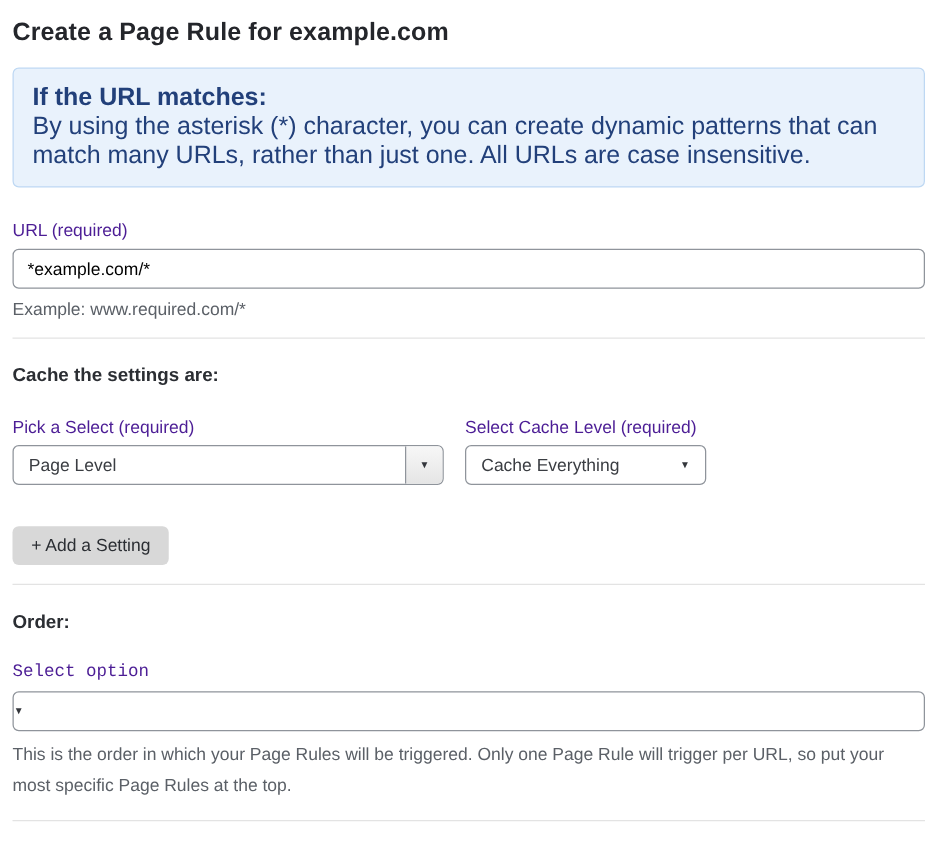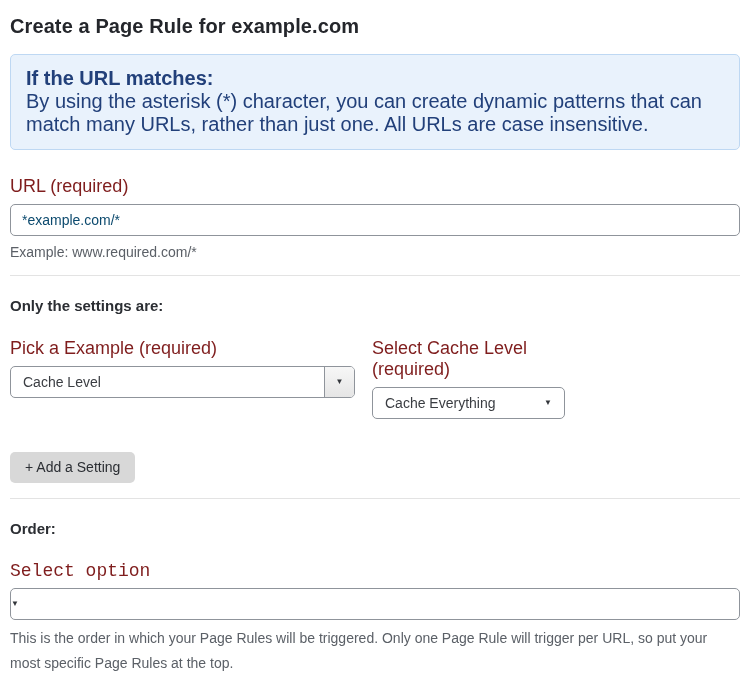--- a/index.html
+++ b/index.html
@@ -27,28 +27,28 @@
   }
   .info-heading { font-weight: bold; }
   .info-link {
     color: var(--link-blue, #2361cd);
     text-decoration: underline;
     cursor: pointer;
   }
 
   .field-label {
     display: block;
-    font-size: 18px; color: #7f1d1d;
+    font-size: 14px; color: #4c1d95;
     margin: 0 0 7px 0;
   }
   .url-section { margin-top: 26px; }
   .text-input {
     display: block; width: 100%; height: 32px;
     border: 1px solid #8f949b; border-radius: 5px;
-    padding: 0 11px; font-size: 14px; color: #0c4a6e;
+    padding: 0 11px; font-size: 14px; color: #000000;
     font-family: "Liberation Sans", sans-serif;
     background: #fff; outline: none;
   }
   .hint { font-size: 14px; color: #5b6067; margin-top: 8px; }
 
   hr.divider {
     border: none; border-top: 1px solid #e3e3e3;
     margin: 15px 0 0 0;
   }
 
@@ -106,27 +106,27 @@
   </div>
 
   <div class="url-section">
     <label class="field-label">URL (required)</label>
     <input class="text-input" type="text" value="*example.com/*" style="">
     <div class="hint">Example: www.required.com/*</div>
   </div>
 
   <hr class="divider">
 
-  <h2 class="section-heading">Only the settings are:</h2>
+  <h2 class="section-heading">Cache the settings are:</h2>
 
   <div class="settings-row">
     <div class="setting-col">
-      <label class="field-label">Pick a Example (required)</label>
+      <label class="field-label">Pick a Select (required)</label>
       <div class="select select-split">
-        <span class="select-text">Cache Level</span>
+        <span class="select-text">Page Level</span>
         <span class="select-arrowbox">
           <span class="arrow-glyph">▼</span>
         </span>
       </div>
     </div>
     <div class="cache-col">
       <label class="field-label">Select Cache Level (required)</label>
       <div class="select select-inline">
         <span class="select-text">Cache Everything</span>
         <span class="arrow-glyph">▼</span>

